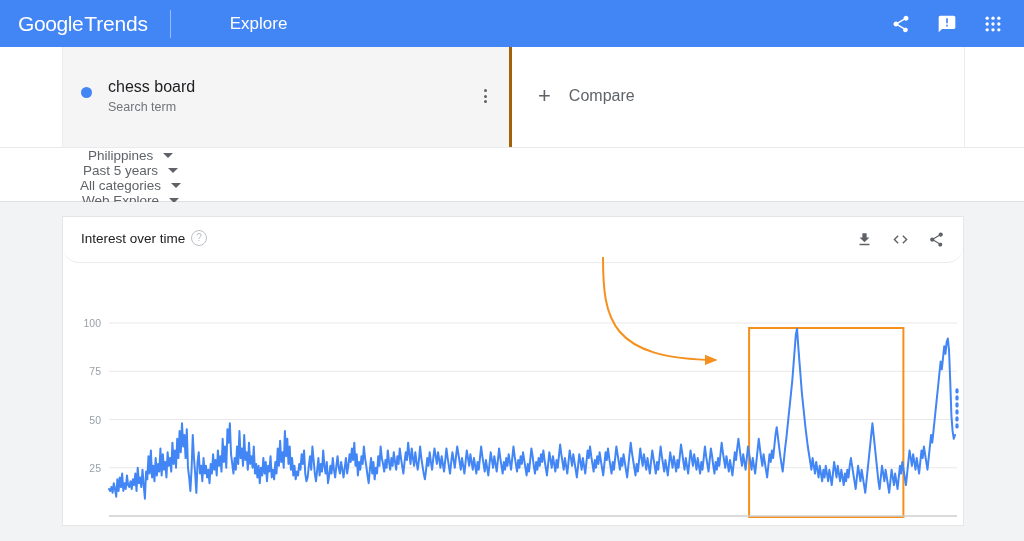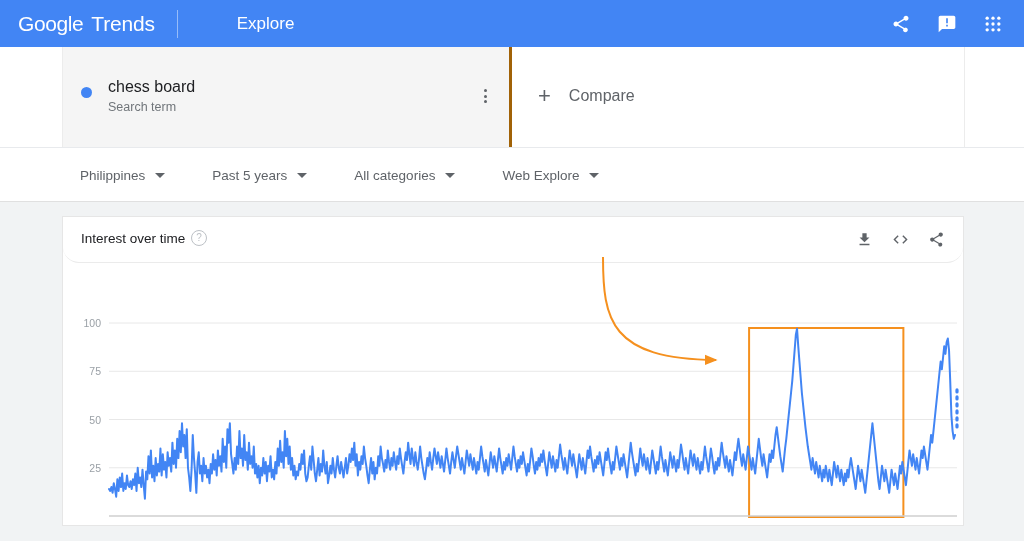--- a/index.html
+++ b/index.html
@@ -15,21 +15,21 @@
   
   .topbar {
     position: absolute; left:0; top:0; width:1024px; height:47px;
     background:#4285f4; display:flex; align-items:center;
   }
   .brand { display:flex; align-items:baseline; margin-left:18px; }
   .brand-google {
     color:#fff; font-size:21px; font-weight:500; letter-spacing:-0.4px;
   }
   .brand-trends {
-    color:#fff; font-size:21px; font-weight:400; letter-spacing:-0.2px; margin-left:8px;
+    color:#fff; font-size:21px; font-weight:400; letter-spacing:-0.2px; margin-left:1px;
   }
   .brand-divider {
     width:1px; height:28px; background:rgba(255,255,255,0.45); margin:0 22px;
     align-self:center;
   }
   .explore { color:#fff; font-size:17px; font-weight:400;margin-left:37px; }
   .topbar-icons {
     position:absolute; right:8px; top:0; height:47px; display:flex; align-items:center;
   }
   .ticon {
@@ -71,21 +71,21 @@
     position:absolute; left:25px; top:38px; display:flex; align-items:center; cursor:pointer;
   }
   .compare-plus { font-size:22px; color:#5f6368; font-weight:300; line-height:1; }
   .compare-label { font-size:16px; color:#5f6368; margin-left:18px; }
 
   
   .filterrow {
     position:absolute; left:0; top:148px; width:1024px; height:54px;
     border-bottom:1px solid #e0e0e0; background:#fff;
   }
-  .filters { position:absolute; left:80px; top:0; height:54px; display:flex; align-items:center; }
+  .filters { position:absolute; left:80px; top:0; height:54px; display:flex; align-items:center;flex-direction:column; }
   .filter {
     display:flex; align-items:center; margin-right:47px; cursor:pointer;
   }
   .filter-label { font-size:13.5px; color:#5f6368; }
   .caret {
     margin-left:10px; width:0; height:0;
     border-left:5px solid transparent; border-right:5px solid transparent;
     border-top:5px solid #5f6368;
   }
 

